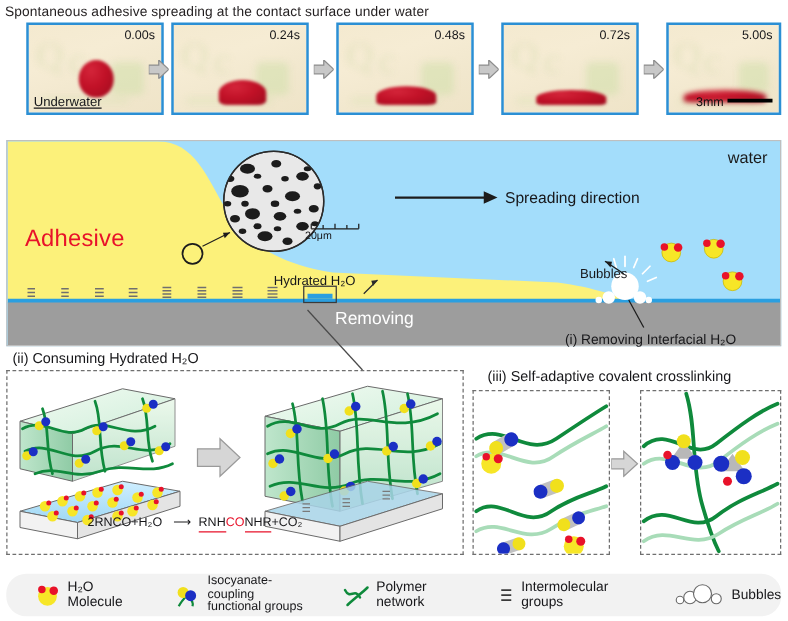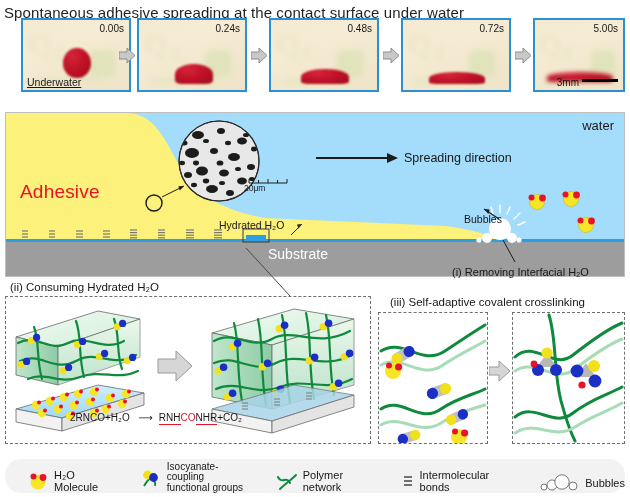--- a/index.html
+++ b/index.html
@@ -1,21 +1,21 @@
 <!DOCTYPE html>
 <html><head>
 <meta charset="utf-8">
 <style>
   html,body{margin:0;padding:0;background:#fff;}
   body{width:630px;height:497px;position:relative;overflow:hidden;
        font-family:"Liberation Sans", sans-serif;color:#231f20;}
   .fig{position:absolute;inset:0;}
 
   
-  .top-title{position:absolute;left:4px;top:4px;font-size:15px;letter-spacing:.1px;color:#231f20;white-space:nowrap;}
+  .top-title{position:absolute;left:4px;top:4px;font-size:11px;letter-spacing:.1px;color:#231f20;white-space:nowrap;}
 
   
   .strip{position:absolute;left:5px;top:18px;width:620px;height:74px;}
   .frame{position:absolute;top:0;width:110px;height:74px;border:2px solid #2b8fd4;box-sizing:border-box;overflow:hidden;
          background:linear-gradient(160deg,#f4ead0 0%,#f6ecd4 35%,#f1e7cd 70%,#efe4c8 100%);}
   .frame .bg-blur{position:absolute;inset:0;filter:blur(3px);opacity:.85;}
   .frame .bg-blur .lg{position:absolute;font-size:30px;color:#cfd8a8;opacity:.55;font-family:"Liberation Serif",serif;}
   .frame .bg-blur .g1{position:absolute;background:#cfe0a8;opacity:.6;border-radius:4px;}
   .frame .ts{position:absolute;right:5px;top:3px;font-size:10px;color:#17171a;}
   .frame .uw{position:absolute;left:4px;bottom:2px;font-size:10.5px;color:#17171a;text-decoration:underline;}
@@ -45,21 +45,21 @@
   .panel2{position:absolute;left:5px;top:296px;width:366px;height:148px;border:1px dashed #6f6f6f;box-sizing:border-box;background:#fff;}
   .panel3a{position:absolute;left:378px;top:312px;width:110px;height:132px;border:1px dashed #6f6f6f;box-sizing:border-box;background:#fff;overflow:hidden;}
   .panel3b{position:absolute;left:512px;top:312px;width:113px;height:132px;border:1px dashed #6f6f6f;box-sizing:border-box;background:#fff;overflow:hidden;}
   .eq{position:absolute;left:70px;top:412px;font-size:10px;color:#17171a;white-space:nowrap;}
   .eq .red{color:#e8122a;}
   .eq .ul{border-bottom:1.6px solid #e8122a;padding-bottom:1px;}
   .connector{position:absolute;left:0;top:240px;width:630px;height:70px;pointer-events:none;}
 
   
   .legend{position:absolute;left:5px;top:459px;width:620px;height:34px;background:#f2f2f2;border-radius:16px;
-          display:flex;align-items:flex-end;}
+          display:flex;align-items:center;}
   .leg-item{display:flex;align-items:center;gap:5px;font-size:11px;color:#17171a;}
   .leg-two{line-height:1.05;font-size:10px;}
   .leg-ico{width:22px;height:20px;flex:0 0 auto;}
 </style>
 </head>
 <body>
 
 <div class="fig">
 
   <div class="top-title">Spontaneous adhesive spreading at the contact surface under water</div>
@@ -297,21 +297,21 @@
         <g transform="translate(580,112)">
           <circle cx="0" cy="0" r="7.5" fill="#f7e627" stroke="#c9b800" stroke-width=".6"></circle>
           <circle cx="5.5" cy="-4" r="3.4" fill="#e8122a"></circle>
             <circle cx="-5.5" cy="-4.4" r="3" fill="#e8122a"></circle>
         </g>
       </g>
     </svg>
 
     <div class="water-label">water</div>
     <div class="adh-label">Adhesive</div>
-    <div class="sub-label">Substrate</div>
+    <div class="sub-label">Removing</div>
     <div class="spread-label">Spreading direction</div>
     <div class="hyd-label">Hydrated H₂O</div>
     <div class="bub-label">Bubbles</div>
     <div class="um-label">20μm</div>
   </div>
 
   <div class="lbl-i">(i) Removing Interfacial H₂O</div>
 
   <svg class="connector" viewBox="0 0 630 70">
     <line x1="246" y1="8" x2="290" y2="56" stroke="#4a4a4a" stroke-width="1"></line>
@@ -649,21 +649,21 @@
     </div>
 
     <div class="leg-item" style="margin-left:16px;">
       <svg class="leg-ico" style="width:14px;" viewBox="0 0 14 20">
         <g stroke="#3a3a3a" stroke-width="1.4">
           <line x1="3" y1="6" x2="11" y2="6"></line>
             <line x1="3" y1="10" x2="11" y2="10"></line>
             <line x1="3" y1="14" x2="11" y2="14"></line>
         </g>
       </svg>
-      <span>Intermolecular bonds</span>
+      <span>Intermolecular groups</span>
     </div>
 
     <div class="leg-item" style="margin-left:16px;">
       <svg class="leg-ico" style="width:42px;" viewBox="0 0 42 20">
         <circle cx="6" cy="14" r="3" fill="#fff" stroke="#6a6a6a" stroke-width=".9"></circle>
         <circle cx="14" cy="12" r="5" fill="#fff" stroke="#6a6a6a" stroke-width=".9"></circle>
         <circle cx="24" cy="9" r="7.2" fill="#fff" stroke="#6a6a6a" stroke-width=".9"></circle>
         <circle cx="35" cy="13" r="4" fill="#fff" stroke="#6a6a6a" stroke-width=".9"></circle>
       </svg>
       <span>Bubbles</span>

